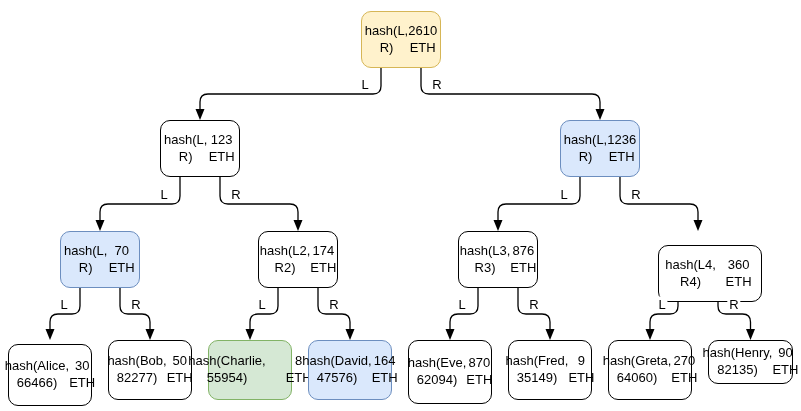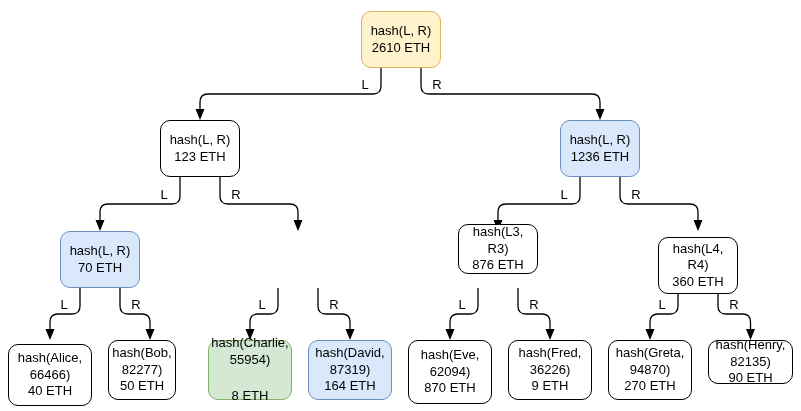--- a/index.html
+++ b/index.html
@@ -7,21 +7,21 @@
     width: 801px; height: 411px;
     background: #ffffff;
     font-family: "Liberation Sans", sans-serif;
   }
   .canvas { position: relative; width: 801px; height: 411px; overflow: hidden; background: #ffffff; }
   .edge-svg { position: absolute; left: 0; top: 0; }
   .node {
     position: absolute;
     box-sizing: border-box;
     border-radius: 10px;
-    display: flex; flex-direction: column;
+    display: flex; flex-direction: row;
     align-items: center; justify-content: center;
     text-align: center;
     font-size: 13px; line-height: 1.28; color: #000;
     padding: 2px 3px;
   }
   .c-white  { background: var(--white_fill,  #ffffff); border: 1px solid var(--white_border,  #000000); }
   .c-yellow { background: var(--yellow_fill, #fff2cc); border: 1px solid var(--yellow_border, #d6b656); }
   .c-blue   { background: var(--blue_fill,   #dae8fc); border: 1px solid var(--blue_border,   #6c8ebf); }
   .c-green  { background: var(--green_fill,  #d5e8d4); border: 1px solid var(--green_border,  #82b366); gap: 20px; }
   .edge  { fill: none; stroke: #000000; stroke-width: 1.3px; }
@@ -81,63 +81,67 @@
   <div class="node c-blue" id="n-r" style="left:560px;top:120px;width:80px;height:57px">
     <div>hash(L, R)</div>
     <div>1236 ETH</div>
   </div>
 
   <div class="node c-blue" id="n-ll" style="left:60px;top:231px;width:80px;height:57px">
     <div>hash(L, R)</div>
     <div>70 ETH</div>
   </div>
 
+  <div class="node c-white" id="n-lr" style="left:258px;top:231px;width:80px;height:57px">
+    <div>hash(L2, R2)</div>
+    <div>174 ETH</div>
+  </div>
 
-  <div class="node c-white" id="n-rl" style="left:458px;top:224px;width:80px;height:50px">
+  <div class="node c-white" id="n-rl" style="left:458px;top:231px;width:80px;height:57px">
     <div>hash(L3, R3)</div>
     <div>876 ETH</div>
   </div>
 
-  <div class="node c-white" id="n-rr" style="left:658px;top:237px;width:80px;height:57px">
+  <div class="node c-white" id="n-rr" style="left:658px;top:245px;width:104px;height:57px">
     <div>hash(L4, R4)</div>
     <div>360 ETH</div>
   </div>
 
   <div class="node c-white" id="leaf-1" style="left:8px;top:344px;width:84px;height:62px">
     <div>hash(Alice, 66466)</div>
-    <div>40 ETH</div>
+    <div>30 ETH</div>
   </div>
 
-  <div class="node c-white" id="leaf-2" style="left:108px;top:340px;width:68px;height:60px">
+  <div class="node c-white" id="leaf-2" style="left:108px;top:340px;width:84px;height:60px">
     <div>hash(Bob, 82277)</div>
     <div>50 ETH</div>
   </div>
 
   <div class="node c-green" id="leaf-3" style="left:208px;top:340px;width:84px;height:60px">
     <div>hash(Charlie, 55954)</div>
     <div>8 ETH</div>
   </div>
 
   <div class="node c-blue" id="leaf-4" style="left:308px;top:340px;width:84px;height:60px">
-    <div>hash(David, 87319)</div>
+    <div>hash(David, 47576)</div>
     <div>164 ETH</div>
   </div>
 
   <div class="node c-white" id="leaf-5" style="left:408px;top:340px;width:84px;height:64px">
     <div>hash(Eve, 62094)</div>
     <div>870 ETH</div>
   </div>
 
   <div class="node c-white" id="leaf-6" style="left:508px;top:340px;width:84px;height:60px">
-    <div>hash(Fred, 36226)</div>
+    <div>hash(Fred, 35149)</div>
     <div>9 ETH</div>
   </div>
 
   <div class="node c-white" id="leaf-7" style="left:608px;top:340px;width:84px;height:60px">
-    <div>hash(Greta, 94870)</div>
+    <div>hash(Greta, 64060)</div>
     <div>270 ETH</div>
   </div>
 
   <div class="node c-white" id="leaf-8" style="left:708px;top:340px;width:85px;height:44px">
     <div>hash(Henry, 82135)</div>
     <div>90 ETH</div>
   </div>
 <div class="edge-label" style="left: 365px; top: 84px;">L</div>
     <div class="edge-label" style="left: 437px; top: 84px;">R</div>
     <div class="edge-label" style="left: 164px; top: 194px;">L</div>

